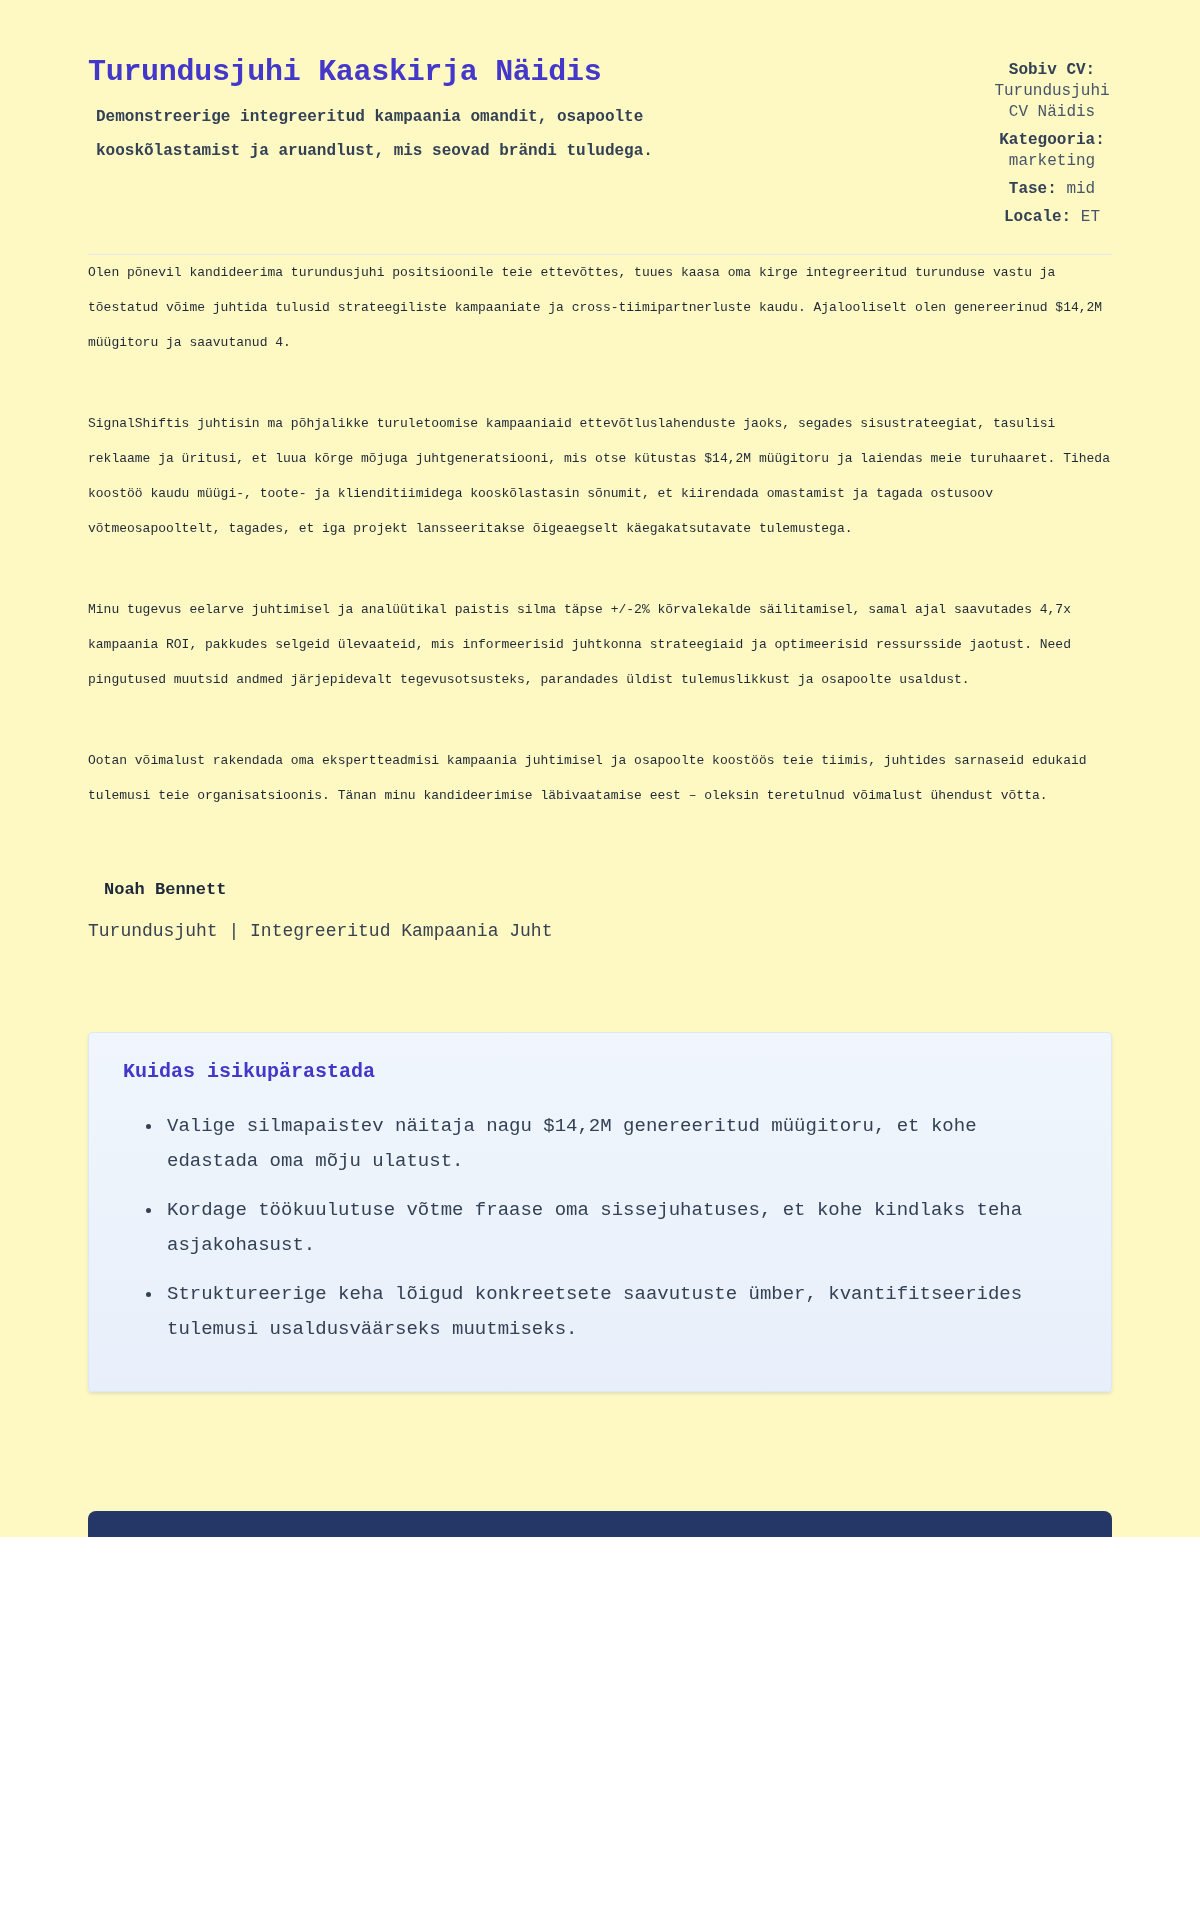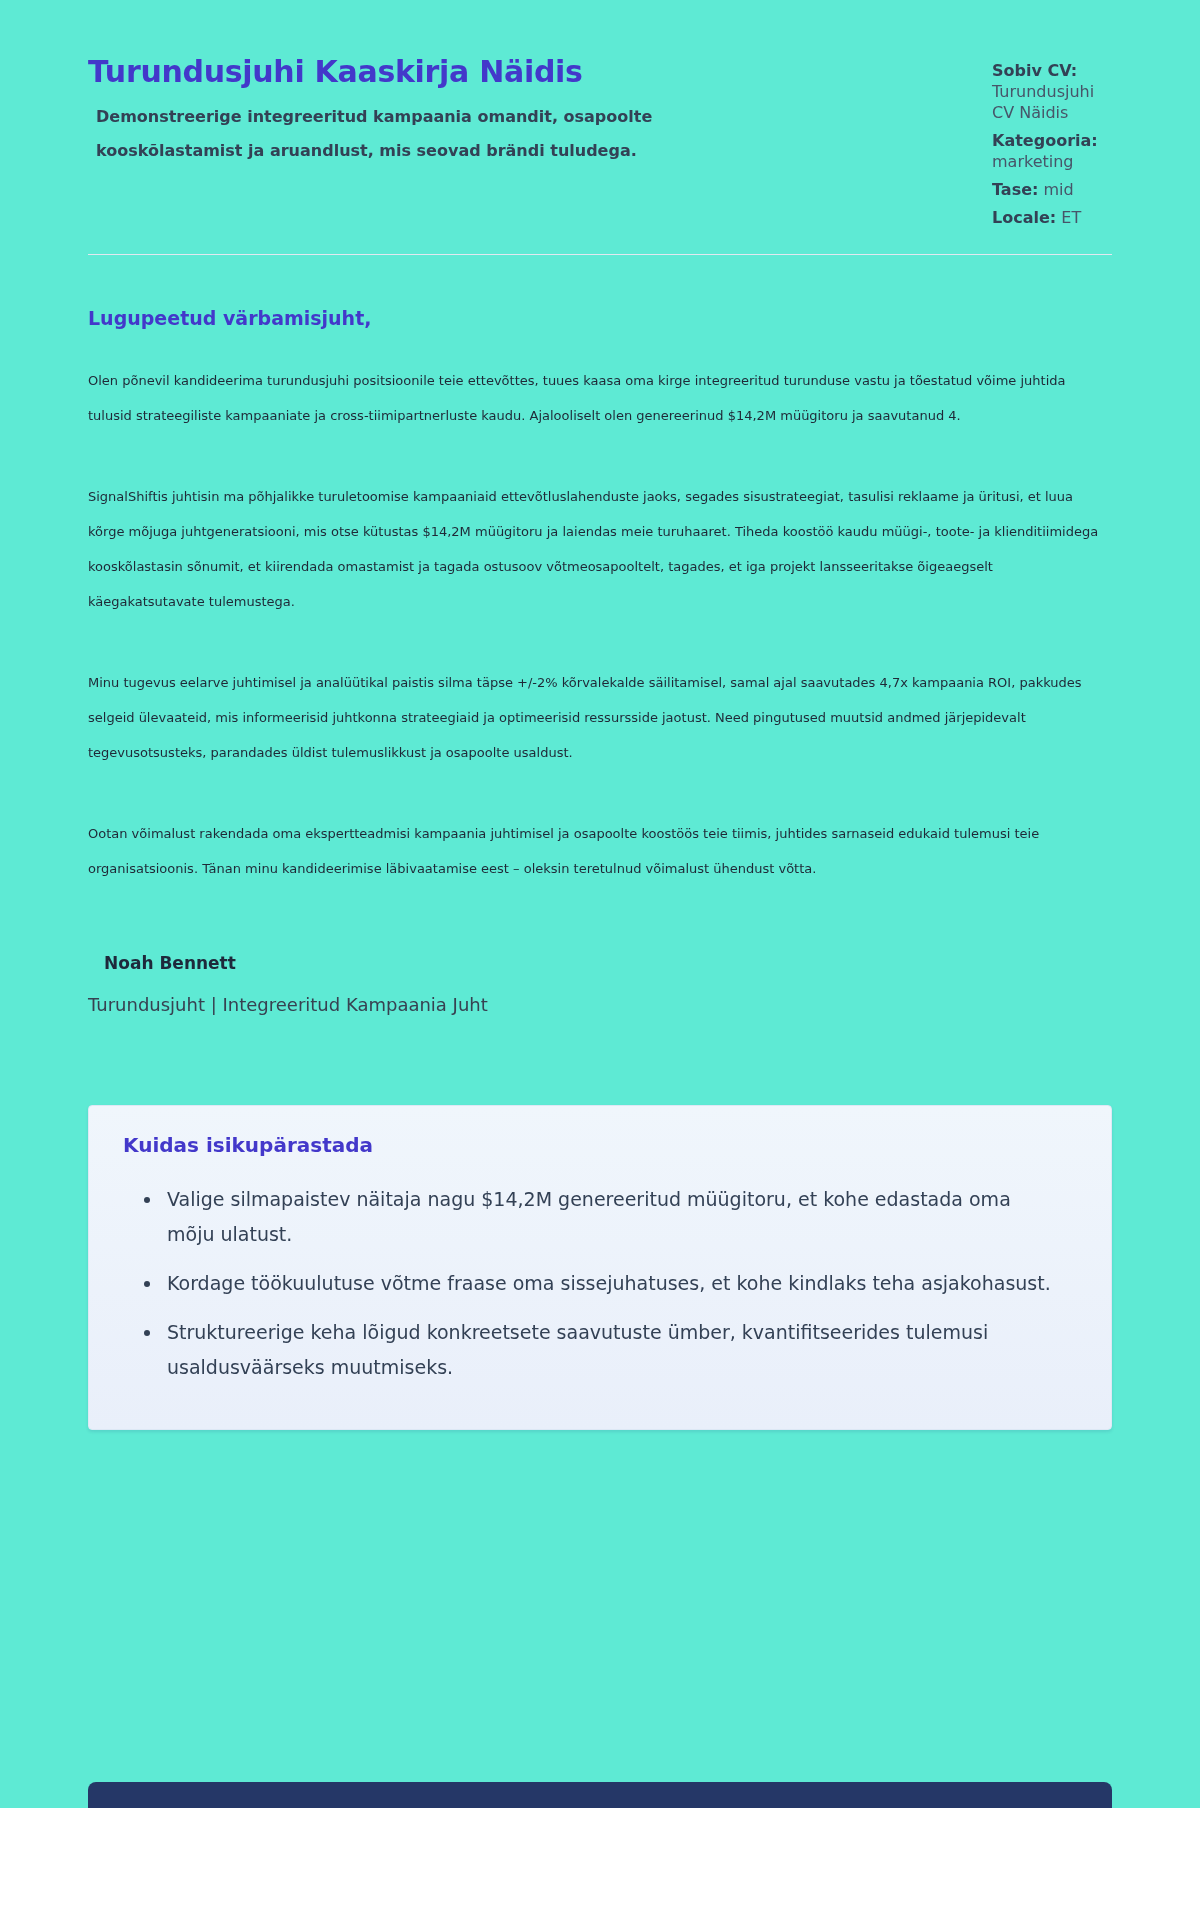--- a/index.html
+++ b/index.html
@@ -4,23 +4,24 @@
 <style>
   html, body {
     margin: 0;
     padding: 0;
     background: #ffffff;
     font-family: "DejaVu Sans", "Liberation Sans", sans-serif;
   }
   .page {
     position: relative;
     width: 1200px;
-    height: 1808px;
-    background: #5eead4;
+    height: 1537px;
+    background: #fef9c3;
     overflow: hidden;
+    font-family: Liberation Mono, monospace;
   }
   .container {
     width: 1024px;
     margin: 0 auto;
     padding-top: 54px;
   }
 
   
   .header {
     display: flex;
@@ -40,21 +41,21 @@
     margin: 8px;
     max-width: 670px;
     font-size: 16px;
     line-height: 34px;
     font-weight: 700;
     color: #334155;
   }
   .header-meta {
     width: 120px;
     flex: 0 0 120px;
-    text-align: left;
+    text-align: center;
     padding-top: 6px;
     display: flex;
     flex-direction: column;
     gap: 7px;
   }
   .meta-item {
     font-size: 16px;
     line-height: 21px;
     color: #475569;
   }
@@ -185,21 +186,20 @@
         <div class="meta-item">
           <span class="meta-label">Locale:</span>
           <span class="meta-value">ET</span>
         </div>
       </aside>
     </header>
 
     <hr class="divider">
 
     <section class="letter">
-      <p class="greeting">Lugupeetud värbamisjuht,</p>
       <p class="body-paragraph">Olen põnevil kandideerima turundusjuhi positsioonile teie ettevõttes, tuues kaasa oma kirge integreeritud turunduse vastu ja tõestatud võime juhtida tulusid strateegiliste kampaaniate ja cross-tiimipartnerluste kaudu. Ajalooliselt olen genereerinud $14,2M müügitoru ja saavutanud 4.</p>
       <p class="body-paragraph">SignalShiftis juhtisin ma põhjalikke turuletoomise kampaaniaid ettevõtluslahenduste jaoks, segades sisustrateegiat, tasulisi reklaame ja üritusi, et luua kõrge mõjuga juhtgeneratsiooni, mis otse kütustas $14,2M müügitoru ja laiendas meie turuhaaret. Tiheda koostöö kaudu müügi-, toote- ja klienditiimidega kooskõlastasin sõnumit, et kiirendada omastamist ja tagada ostusoov võtmeosapooltelt, tagades, et iga projekt lansseeritakse õigeaegselt käegakatsutavate tulemustega.</p>
       <p class="body-paragraph">Minu tugevus eelarve juhtimisel ja analüütikal paistis silma täpse +/-2% kõrvalekalde säilitamisel, samal ajal saavutades 4,7x kampaania ROI, pakkudes selgeid ülevaateid, mis informeerisid juhtkonna strateegiaid ja optimeerisid ressursside jaotust. Need pingutused muutsid andmed järjepidevalt tegevusotsusteks, parandades üldist tulemuslikkust ja osapoolte usaldust.</p>
       <p class="body-paragraph">Ootan võimalust rakendada oma ekspertteadmisi kampaania juhtimisel ja osapoolte koostöös teie tiimis, juhtides sarnaseid edukaid tulemusi teie organisatsioonis. Tänan minu kandideerimise läbivaatamise eest – oleksin teretulnud võimalust ühendust võtta.</p>
 
       <div class="signature">
         <p class="signature-name">Noah Bennett</p>
         <p class="signature-role">Turundusjuht | Integreeritud Kampaania Juht</p>
       </div>
     </section>

